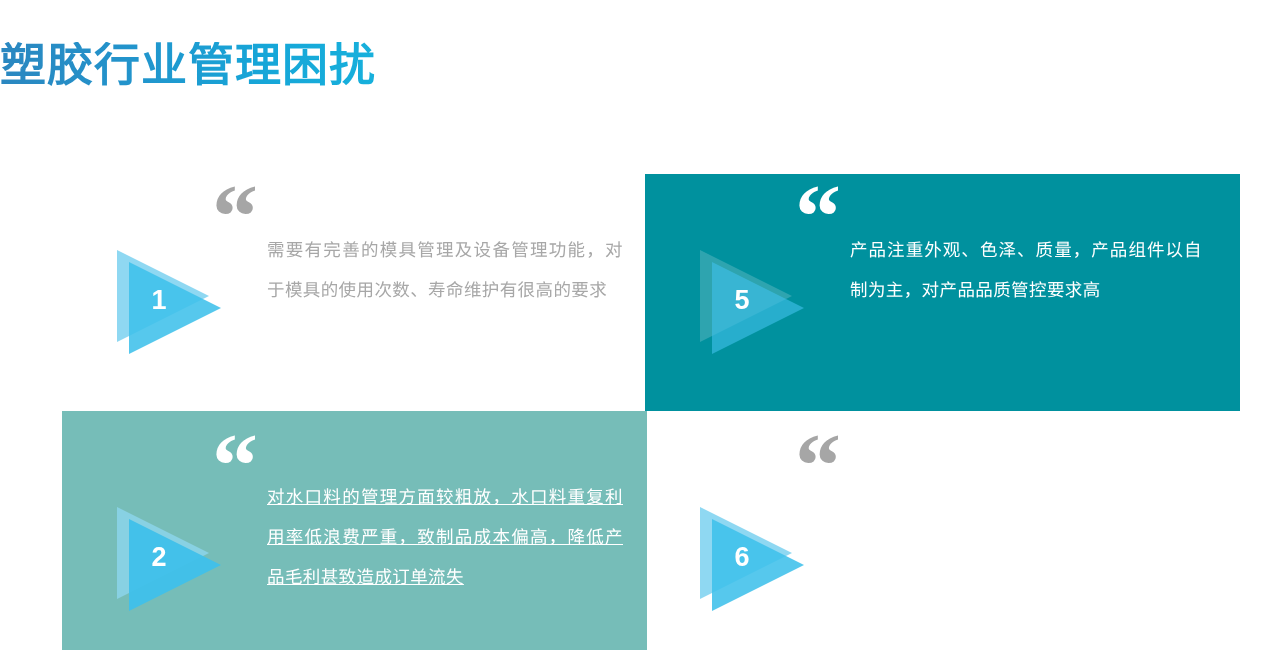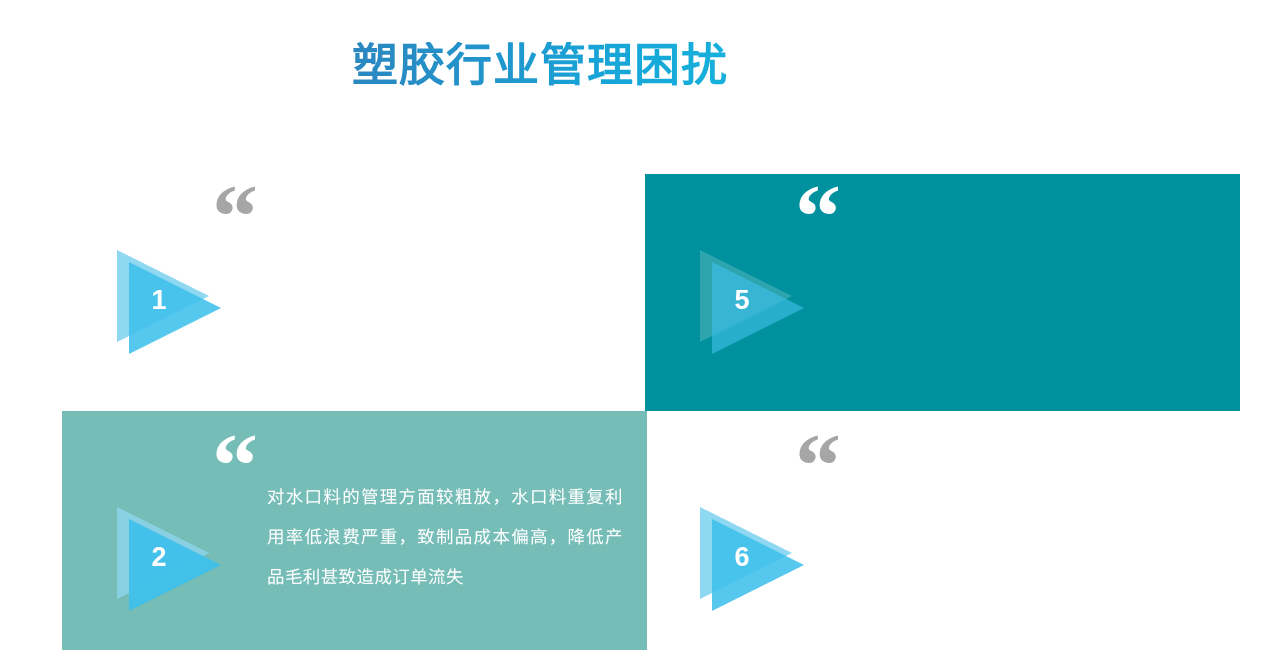--- a/index.html
+++ b/index.html
@@ -8,21 +8,21 @@
     width:1264px;height:650px;
     background:#ffffff;
     font-family:"Liberation Sans","DejaVu Sans",sans-serif;
     overflow:hidden;
     position:relative;
   }
 
   
   .title-wrap{
     position:absolute;left:0;top:0;width:1080px;height:130px;
-    display:flex;align-items:center;justify-content:center;
+    display:flex;align-items:center;justify-content:flex-start;
   }
   .page-title{
     font-size:46px;
     font-weight:bold;
     letter-spacing:1px;
     line-height:1;
     background-image:linear-gradient(90deg,#2b87c0 0%,#2294cc 35%,#16a6d8 70%,#17b0dc 100%);
     -webkit-background-clip:text;
     background-clip:text;
     color:transparent;
@@ -93,21 +93,21 @@
 
   
   .light .quote-mark{color:#a6a6a6;}
   .light .quote-text{color:#a7a7a7;}
   
   .dark .quote-mark{color:#ffffff;}
   .dark .quote-text{color:#ffffff;}
 
   
   #card-5 .quote-text{width:352px;}
-  #card-2 .quote-text{top:56px;width:356px;}
+  #card-2 .quote-text{top:56px;width:356px;text-decoration:underline;}
   #card-6 .quote-text{top:56px;width:356px;}
   #card-2 .arrow{top:92px;}
   #card-2 .quote-mark{top:8px;}
   #card-6 .arrow{top:92px;}
   #card-6 .quote-mark{top:8px;}
   #card-2 .quote-text{top:66px;}
   #card-6 .quote-text{top:66px;}
 </style>
 </head>
 <body>
@@ -123,31 +123,33 @@
 
   <div class="panel light" id="card-1">
     <div class="arrow">
       <svg viewBox="0 0 108 108" xmlns="http://www.w3.org/2000/svg" aria-hidden="true">
         <polygon points="2,4 2,96 94,50" fill="#8fd8f2"></polygon>
         <polygon points="14,16 14,108 106,62" fill="#3fc0ea" fill-opacity="0.88"></polygon>
       </svg>
       <span class="num">1</span>
     </div>
     <div class="quote-mark">“</div>
+    <div class="quote-text">需要有完善的模具管理及设备管理功能，对于模具的使用次数、寿命维护有很高的要求</div>
   </div>
 
   <div class="panel dark" id="card-5">
     <div class="arrow">
       <svg viewBox="0 0 108 108" xmlns="http://www.w3.org/2000/svg" aria-hidden="true">
         <polygon points="2,4 2,96 94,50" fill="#ffffff" fill-opacity="0.18"></polygon>
         <polygon points="14,16 14,108 106,62" fill="#3fc0ea" fill-opacity="0.62"></polygon>
       </svg>
       <span class="num">5</span>
     </div>
     <div class="quote-mark">“</div>
+    <div class="quote-text">产品注重外观、色泽、质量，产品组件以自制为主，对产品品质管控要求高</div>
   </div>
 
   <div class="panel dark" id="card-2">
     <div class="arrow">
       <svg viewBox="0 0 108 108" xmlns="http://www.w3.org/2000/svg" aria-hidden="true">
         <polygon points="2,4 2,96 94,50" fill="#8fd8f2" fill-opacity="0.75"></polygon>
         <polygon points="14,16 14,108 106,62" fill="#3fc0ea" fill-opacity="0.95"></polygon>
       </svg>
       <span class="num">2</span>
     </div>

